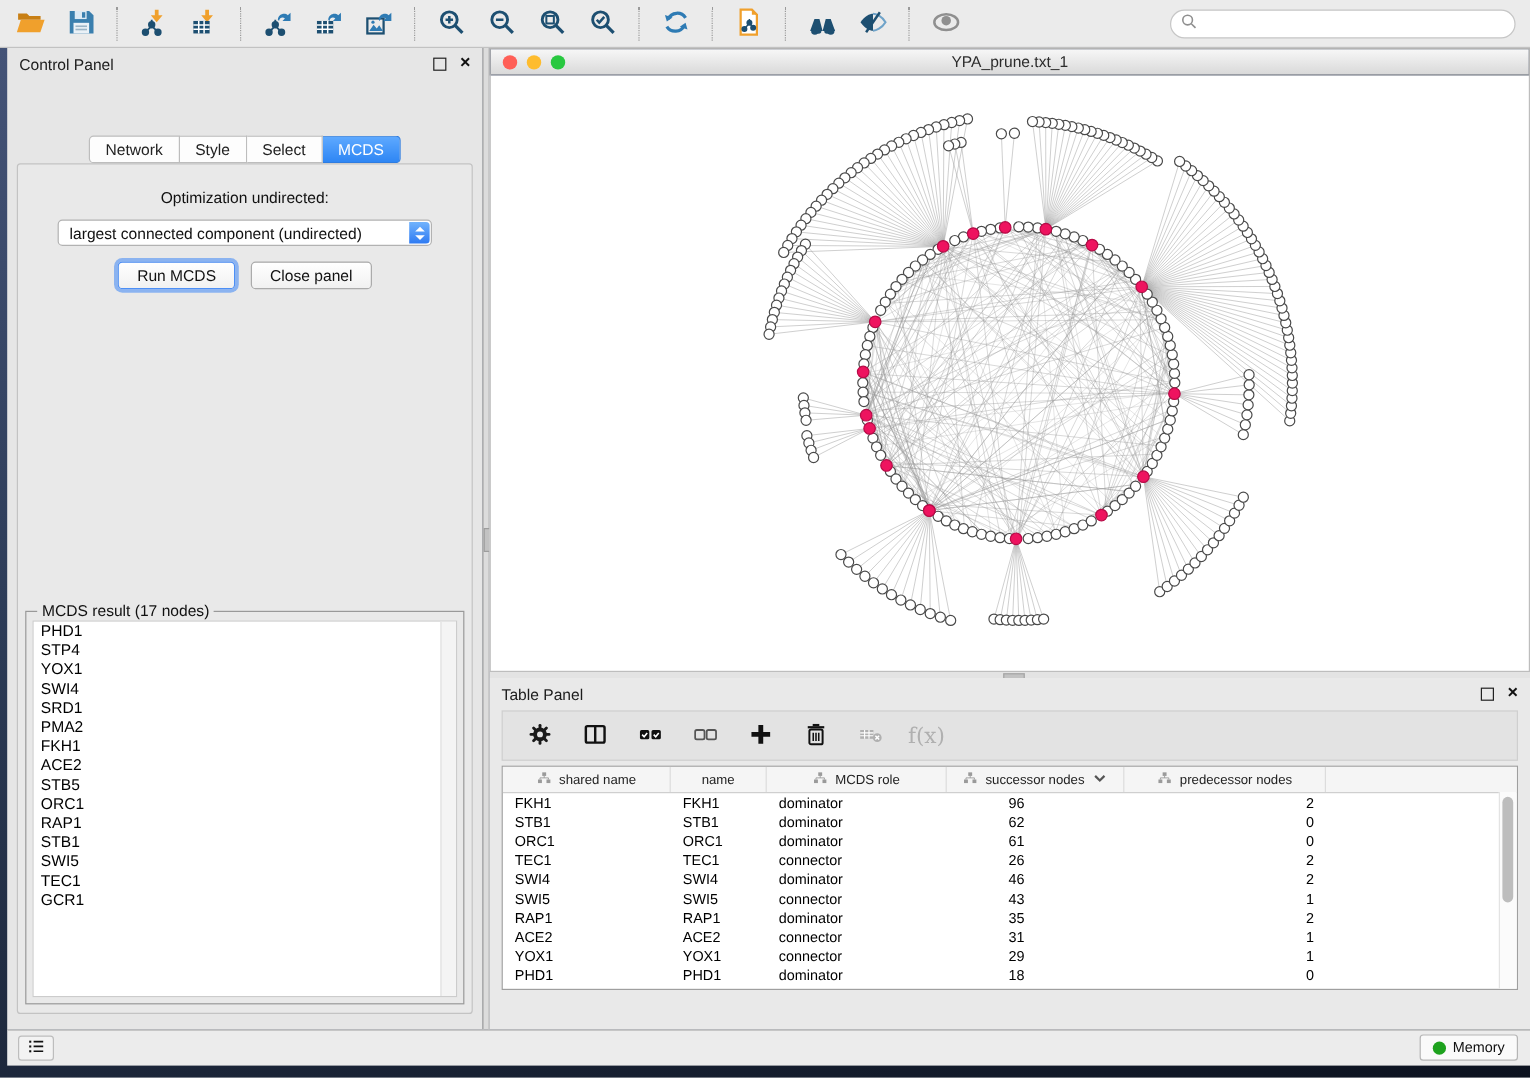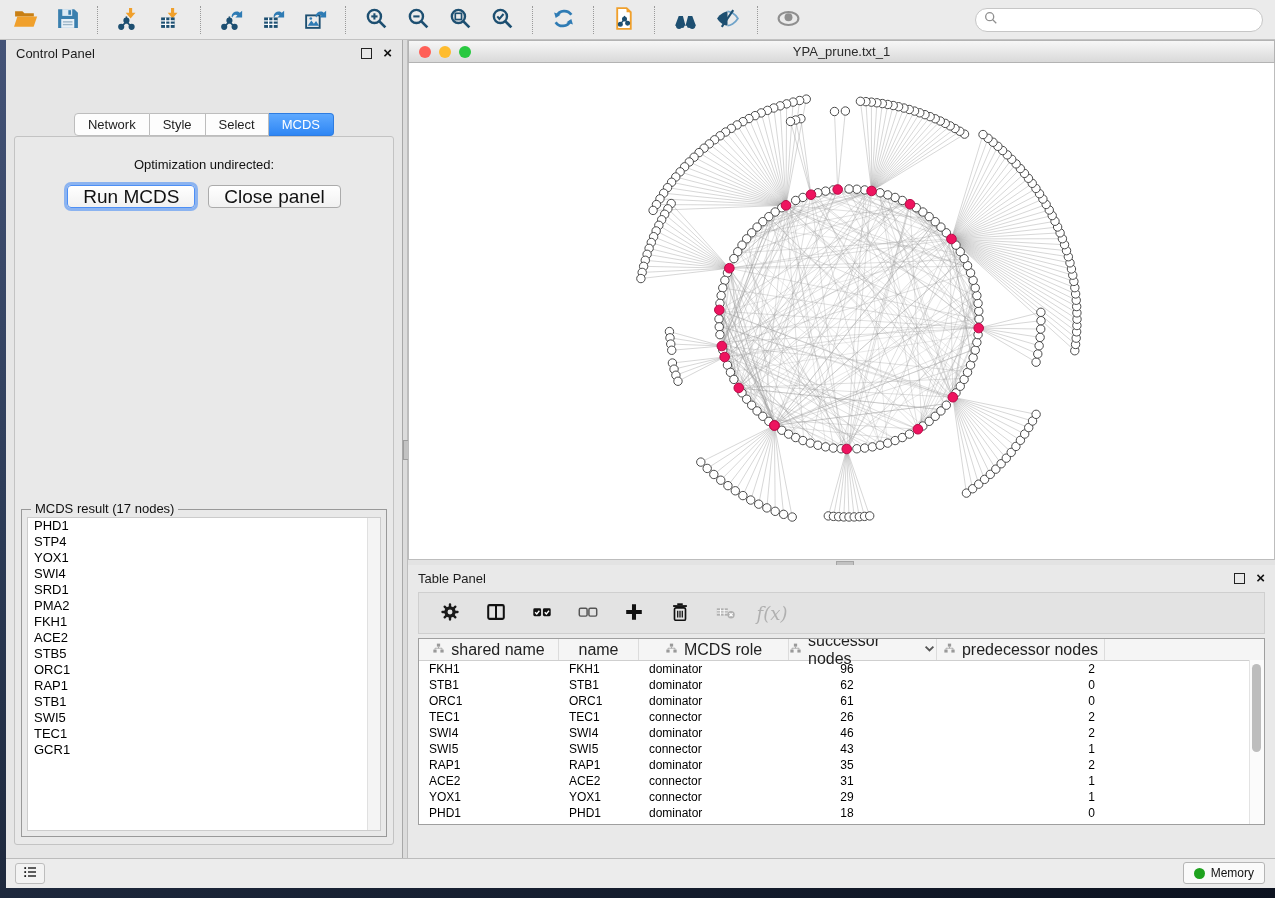--- a/index.html
+++ b/index.html
@@ -36,21 +36,21 @@
   .cp-content{position:absolute;left:8px;right:8px;top:96px;bottom:13px;background:#e9e9e9;
     border:1px solid #c3c3c3;border-radius:3px;}
   .opt-label{text-align:center;margin-top:20px;font-size:13px;color:#111;}
   .criterion{margin:11px auto 0;width:312px;height:22px;background:#fff;border:1px solid #b2b2b2;border-radius:4px;
     display:flex;align-items:center;font-size:13px;padding-left:9px;position:relative;box-sizing:border-box;color:#111;}
   .stepper{position:absolute;right:1px;top:1px;bottom:1px;width:17px;background:linear-gradient(#71b3fd,#2e7af2);
     border-radius:0 3px 3px 0;display:flex;flex-direction:column;align-items:center;justify-content:center;gap:3px;}
   .tri-up{width:0;height:0;border-left:4px solid transparent;border-right:4px solid transparent;border-bottom:4px solid #fff;}
   .tri-dn{width:0;height:0;border-left:4px solid transparent;border-right:4px solid transparent;border-top:4px solid #fff;}
   .btn-row{display:flex;justify-content:center;gap:13px;margin-top:13px;}
-  .cp-btn{font-family:"Liberation Sans",sans-serif;font-size:19px;padding:0 15px;background:linear-gradient(#ffffff,#f1f1f1);
+  .cp-btn{font-family:"Liberation Sans",sans-serif;font-size:13px;padding:0 15px;background:linear-gradient(#ffffff,#f1f1f1);
     border:1px solid #ababab;border-radius:4px;height:23px;color:#111;}
   .cp-btn.focusring{box-shadow:0 0 0 3px rgba(77,143,245,.6);border-color:#4d8ff5;}
   .result-group{position:absolute;left:6px;right:6px;top:372px;bottom:7px;border:1px solid #999;}
   .result-legend{position:absolute;top:-9px;left:9px;background:#e9e9e9;padding:0 4px;font-size:13px;color:#111;}
   .result-list{position:absolute;left:5px;right:5px;top:7px;bottom:5px;background:#fff;border:1px solid #cccccc;overflow:hidden;}
   .result-item{font-size:13px;line-height:16px;padding-left:6px;color:#000;}
   .result-scroll{position:absolute;right:0;top:0;bottom:0;width:12px;background:#f4f4f4;border-left:1px solid #e0e0e0;}
   
   .network-panel{position:absolute;left:408px;top:40px;width:867px;height:520px;}
   .net-titlebar{height:23px;background:linear-gradient(#f7f7f7,#d9d9d9);border:1px solid #b3b3b3;box-sizing:border-box;
@@ -60,23 +60,23 @@
   .net-title{margin:0 auto;font-size:13px;color:#2b2b2b;}
   .net-body{position:absolute;top:23px;bottom:0;left:0;right:0;background:#fff;border:1px solid #bdbdbd;border-top:none;box-sizing:border-box;}
   .hsplit{position:absolute;left:408px;top:560px;width:867px;height:5px;background:#e3e3e3;}
   .hsplit .grip{position:absolute;left:428px;top:1px;width:16px;height:3px;background:#c2c2c2;border:1px solid #a5a5a5;}
   
   .table-panel{position:absolute;left:408px;top:565px;width:867px;height:293px;background:#e9e9e9;}
   .tp-toolbar{position:absolute;left:10px;right:10px;top:27px;height:42px;background:#e3e3e3;
     border:1px solid #cfcfcf;display:flex;align-items:center;gap:20px;padding-left:18px;box-sizing:border-box;}
   .tp-icon{width:26px;height:26px;display:flex;align-items:center;justify-content:center;background:none;border:none;padding:0;}
   .tp-icon svg{width:22px;height:22px;}
-  .fx-label{font-family:"DejaVu Serif",serif;font-style:italic;font-size:18px;color:#b0b0b0;}
+  .fx-label{font-family:"DejaVu Serif",serif;font-size:18px;color:#b0b0b0;}
   .tp-table{position:absolute;left:10px;right:10px;top:73px;bottom:33px;background:#fff;border:1px solid #9f9f9f;box-sizing:border-box;overflow:hidden;}
-  .thead{display:flex;height:21px;background:#f5f5f5;border-bottom:1px solid #cfcfcf;font-size:16px;color:#222;align-items:stretch;}
+  .thead{display:flex;height:21px;background:#f5f5f5;border-bottom:1px solid #cfcfcf;font-size:11px;color:#222;align-items:stretch;text-align:right;}
   .th{display:flex;align-items:center;justify-content:center;gap:6px;border-right:1px solid #dcdcdc;box-sizing:border-box;flex:0 0 auto;}
   .th.filler{flex:1;border-right:none;}
   .th svg{width:13px;height:13px;}
   .trow{display:flex;height:16px;font-size:12px;color:#000;align-items:center;}
   .td{flex:0 0 auto;box-sizing:border-box;white-space:nowrap;overflow:hidden;}
   .td.left{padding-left:10px;text-align:left;}
   .td.num1{text-align:center;padding-right:32px;}
   .td.num2{text-align:right;padding-right:10px;}
   .tbl-scroll{position:absolute;right:0;top:21px;bottom:0;width:14px;background:#fbfbfb;border-left:1px solid #e3e3e3;}
   .tbl-thumb{position:absolute;left:2px;top:4px;width:9px;height:88px;border-radius:5px;background:#bdbdbd;}
@@ -280,20 +280,27 @@
     </span>
   </div>
   <div class="cp-tabs" id="cp-tabs">
       <div class="tab">Network</div>
       <div class="tab">Style</div>
       <div class="tab">Select</div>
       <div class="tab selected">MCDS</div>
     </div>
   <div class="cp-content">
     <div class="opt-label">Optimization undirected:</div>
+    <div class="criterion">
+      <span>largest connected component (undirected)</span>
+      <span class="stepper">
+        <span class="tri-up"></span>
+          <span class="tri-dn"></span>
+      </span>
+    </div>
     <div class="btn-row">
       <button class="cp-btn focusring">Run MCDS</button>
       <button class="cp-btn">Close panel</button>
     </div>
     <div class="result-group">
       <span class="result-legend">MCDS result (17 nodes)</span>
       <div class="result-list" id="result-list">
         <div class="result-scroll"></div>
       <div class="result-item">PHD1</div>
           <div class="result-item">STP4</div>

